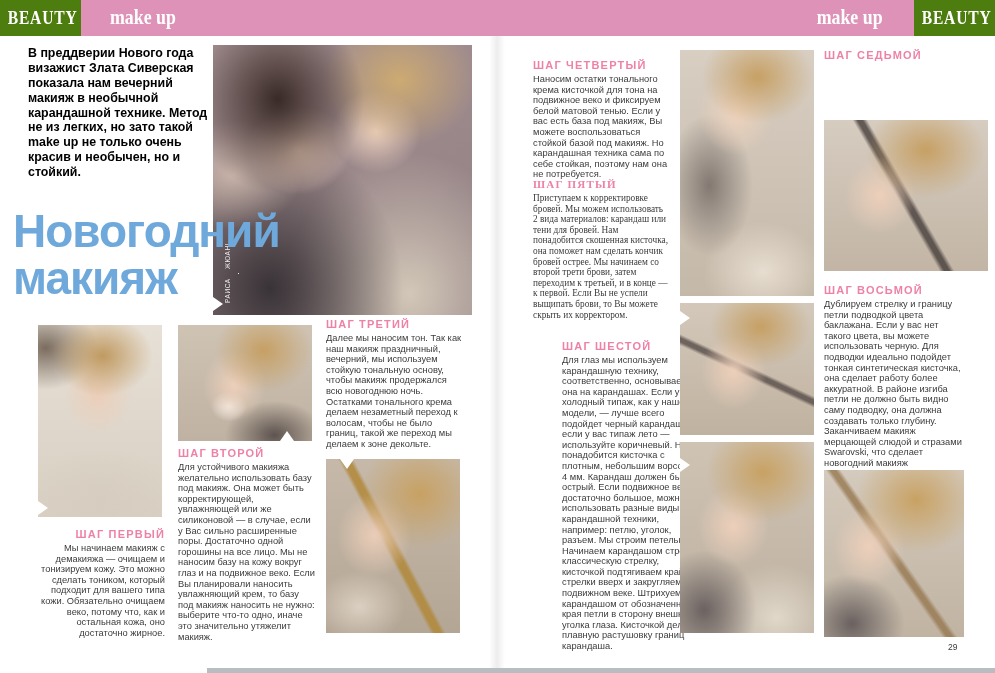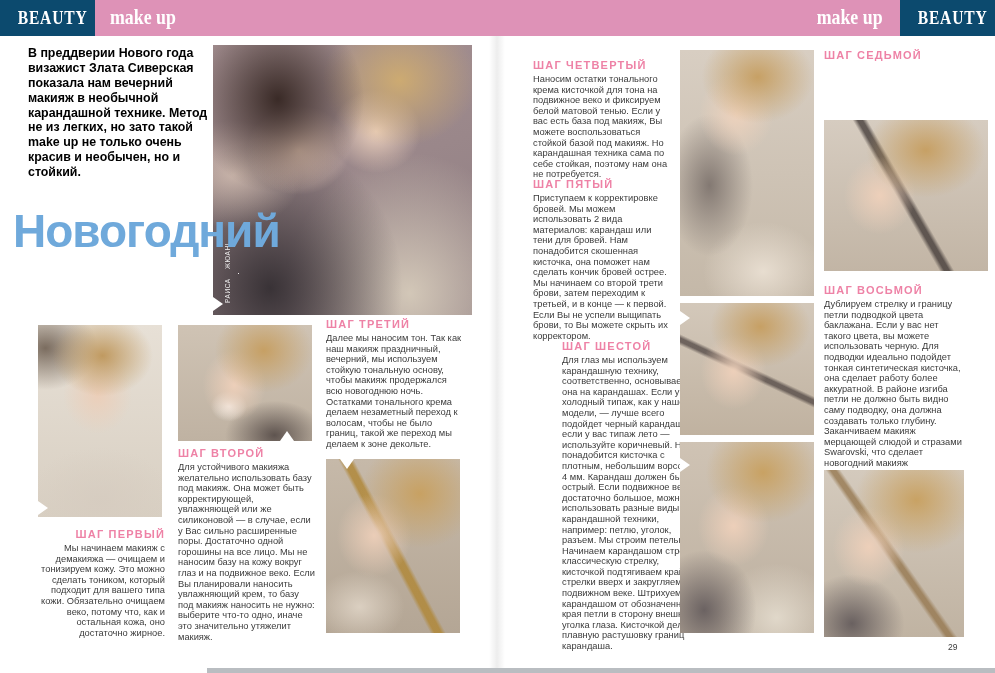--- a/index.html
+++ b/index.html
@@ -3,22 +3,22 @@
 <meta charset="utf-8">
 <style>
   html,body{margin:0;padding:0;background:#ffffff;}
   .canvas{
     position:relative;width:995px;height:673px;background:#ffffff;
     font-family:"Liberation Sans","DejaVu Sans",sans-serif;
     overflow:hidden;
   }
   
   .topbar{position:absolute;left:0;top:0;width:995px;height:36px;background:#de92b7;}
-  .badge{position:absolute;top:0;height:36px;width:95px;background:#0c4a6e;
-         display:flex;align-items:center;justify-content:flex-end;}
+  .badge{position:absolute;top:0;height:36px;width:81px;background:#4d7c0f;
+         display:flex;align-items:center;justify-content:flex-start;}
   .badge.left{left:0;}
   .badge.right{right:0;}
   .badge span{
     font-family:"Liberation Serif","DejaVu Serif",serif;
     font-weight:bold;color:#ffffff;font-size:19px;letter-spacing:1px;
     transform:scaleX(.82);transform-origin:center;
   }
   .rubric{
     position:absolute;top:5px;color:#ffffff;font-size:21px;
     font-family:"Liberation Serif","DejaVu Serif",serif;font-weight:bold;
@@ -114,21 +114,21 @@
     radial-gradient(88px 76px at 66% 18%,rgba(200,160,95,.95),rgba(200,160,95,0) 70%),
     radial-gradient(50px 56px at 32% 46%,rgba(238,208,186,.97),rgba(238,208,186,0) 72%),
     linear-gradient(55deg,rgba(0,0,0,0) 46%,rgba(150,120,80,.8) 48%,rgba(150,120,80,.8) 50%,rgba(0,0,0,0) 52%),
     radial-gradient(70px 66px at 20% 92%,rgba(90,82,84,.85),rgba(90,82,84,0) 75%),
     linear-gradient(#d4cabd,#c0b3a2);}
   
   #step1{left:38px;top:528px;width:127px;text-align:right;}
   #step2{left:178px;top:447px;width:137px;}
   #step3{left:326px;top:318px;width:139px;}
   #step4{left:533px;top:59px;width:137px;}
-  #step5{left:533px;top:178px;width:137px;}
+  #step5{left:533px;top:178px;width:137px;font-family:Liberation Serif, serif;}
   #step6{left:562px;top:340px;width:139px;}
   #step7{left:824px;top:49px;width:142px;}
   #step8{left:824px;top:284px;width:144px;}
   #pagenum-left{left:28px;top:664px;margin-top:29px;}
   #pagenum-right{left:948px;top:642px;}
 </style>
 </head>
 <body>
 
 <div class="canvas">
@@ -151,20 +151,21 @@
       <span class="notch left-edge" style="bottom:4px;"></span>
       <div class="credit">
         <span>РАИСА</span>
         <span class="sep"></span>
         <span>ЖЮАНІ</span>
       </div>
     </div>
 
     <h1 class="title">
       <span>Новогодний</span><br>
+      <span>макияж</span>
     </h1>
 
     <div class="photo" id="photo-s1">
       <span class="notch left-edge" style="bottom:2px;"></span>
     </div>
     <div class="photo" id="photo-s2">
       <span class="notch bottom-edge" style="right:18px;"></span>
     </div>
     <div class="photo" id="photo-s3">
       <span class="notch top-edge" style="left:14px;"></span>

